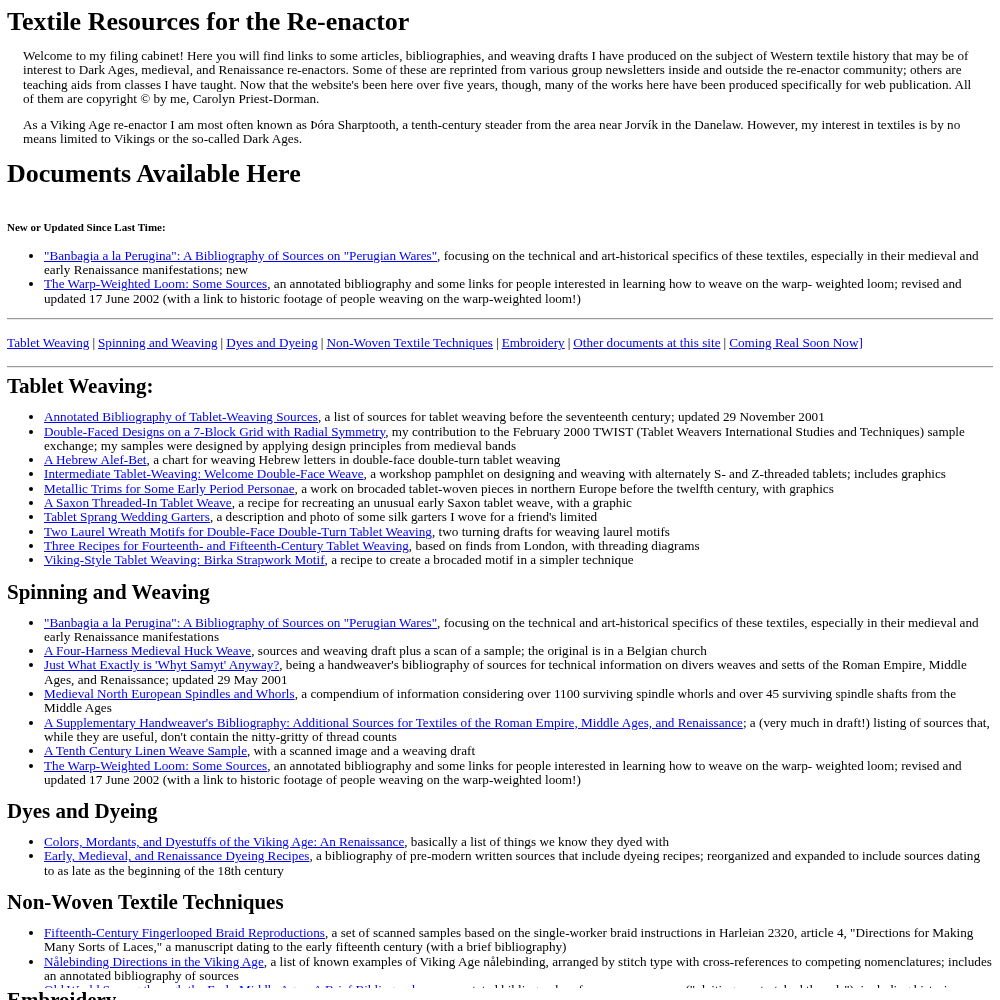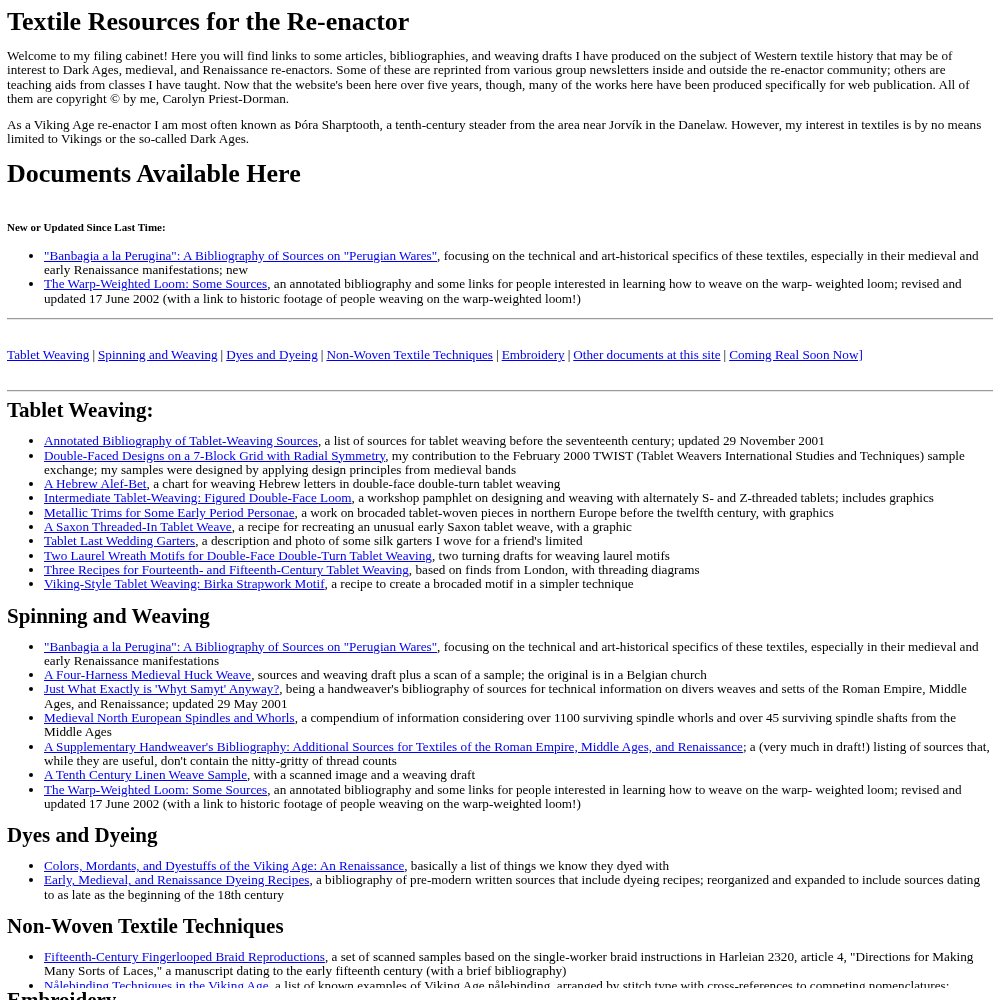--- a/index.html
+++ b/index.html
@@ -14,32 +14,32 @@
     background: #ffffff;
     color: #000000;
     font-family: "Liberation Serif", "DejaVu Serif", serif;
     font-size: 13.2px;
     line-height: 14.3px;
   }
   h1 { font-size: 26px; line-height: 30px; font-weight: bold; margin: 0 0 12px 0; }
   h1.docs { margin: 10px 0 28px 0; }
   h2 { font-size: 21px; line-height: 24px; font-weight: bold; margin: 5px 0 11px 0; }
   h3 { font-size: 11px; line-height: 20px; font-weight: bold; margin: 12px 0 11px 0; }
-  p  { margin: 12px 0; }
+  p  { margin: 12px 16px; }
   ul { margin: 12px 0; padding-left: 37px; list-style-type: disc; }
   li { margin: 0; padding: 0; }
   hr {
     border: none;
     border-top: 1px solid #9a9a9a;
     border-bottom: 1px solid #e8e8e8;
     height: 0;
     margin: 6px 0;
   }
   a { color: #0000EE; text-decoration: underline; cursor: pointer; }
-  .nav { margin: 28px 0; }
+  .nav { margin: 16px 0; }
   .sep { margin: 0 3px; }
   .embroidery {
     position: absolute;
     top: 988px;
     left: 7px;
     margin: 0;
     background: #ffffff;
     z-index: 2;
     width: 986px;
   }
@@ -67,24 +67,24 @@
 
   <p class="nav"><a href="#">Tablet Weaving</a><span class="sep">|</span><a href="#">Spinning and Weaving</a><span class="sep">|</span><a href="#">Dyes and Dyeing</a><span class="sep">|</span><a href="#">Non-Woven Textile Techniques</a><span class="sep">|</span><a href="#">Embroidery</a><span class="sep">|</span><a href="#">Other documents at this site</a><span class="sep">|</span><a href="#">Coming Real Soon Now]</a></p>
 
   <hr>
 
   <h2>Tablet Weaving:</h2>
   <ul>
     <li><a href="#">Annotated Bibliography of Tablet-Weaving Sources</a><span>, a list of sources for tablet weaving before the seventeenth century; updated 29 November 2001</span></li>
     <li><a href="#">Double-Faced Designs on a 7-Block Grid with Radial Symmetry</a><span>, my contribution to the February 2000 TWIST (Tablet Weavers International Studies and Techniques) sample exchange; my samples were designed by applying design principles from medieval bands</span></li>
     <li><a href="#">A Hebrew Alef-Bet</a><span>, a chart for weaving Hebrew letters in double-face double-turn tablet weaving</span></li>
-    <li><a href="#">Intermediate Tablet-Weaving: Figured Double-Face Loom</a><span>, a workshop pamphlet on designing and weaving with alternately S- and Z-threaded tablets; includes graphics</span></li>
+    <li><a href="#">Intermediate Tablet-Weaving: Welcome Double-Face Weave</a><span>, a workshop pamphlet on designing and weaving with alternately S- and Z-threaded tablets; includes graphics</span></li>
     <li><a href="#">Metallic Trims for Some Early Period Personae</a><span>, a work on brocaded tablet-woven pieces in northern Europe before the twelfth century, with graphics</span></li>
     <li><a href="#">A Saxon Threaded-In Tablet Weave</a><span>, a recipe for recreating an unusual early Saxon tablet weave, with a graphic</span></li>
-    <li><a href="#">Tablet Last Wedding Garters</a><span>, a description and photo of some silk garters I wove for a friend's limited</span></li>
+    <li><a href="#">Tablet Sprang Wedding Garters</a><span>, a description and photo of some silk garters I wove for a friend's limited</span></li>
     <li><a href="#">Two Laurel Wreath Motifs for Double-Face Double-Turn Tablet Weaving</a><span>, two turning drafts for weaving laurel motifs</span></li>
     <li><a href="#">Three Recipes for Fourteenth- and Fifteenth-Century Tablet Weaving</a><span>, based on finds from London, with threading diagrams</span></li>
     <li><a href="#">Viking-Style Tablet Weaving: Birka Strapwork Motif</a><span>, a recipe to create a brocaded motif in a simpler technique</span></li>
   </ul>
 
   <h2>Spinning and Weaving</h2>
   <ul>
     <li><a href="#">"Banbagia a la Perugina": A Bibliography of Sources on "Perugian Wares"</a><span>, focusing on the technical and art-historical specifics of these textiles, especially in their medieval and early Renaissance manifestations</span></li>
     <li><a href="#">A Four-Harness Medieval Huck Weave</a><span>, sources and weaving draft plus a scan of a sample; the original is in a Belgian church</span></li>
     <li><a href="#">Just What Exactly is 'Whyt Samyt' Anyway?</a><span>, being a handweaver's bibliography of sources for technical information on divers weaves and setts of the Roman Empire, Middle Ages, and Renaissance; updated 29 May 2001</span></li>
@@ -96,19 +96,19 @@
 
   <h2>Dyes and Dyeing</h2>
   <ul>
     <li><a href="#">Colors, Mordants, and Dyestuffs of the Viking Age: An Renaissance</a><span>, basically a list of things we know they dyed with</span></li>
     <li><a href="#">Early, Medieval, and Renaissance Dyeing Recipes</a><span>, a bibliography of pre-modern written sources that include dyeing recipes; reorganized and expanded to include sources dating to as late as the beginning of the 18th century</span></li>
   </ul>
 
   <h2>Non-Woven Textile Techniques</h2>
   <ul>
     <li><a href="#">Fifteenth-Century Fingerlooped Braid Reproductions</a><span>, a set of scanned samples based on the single-worker braid instructions in Harleian 2320, article 4, "Directions for Making Many Sorts of Laces," a manuscript dating to the early fifteenth century (with a brief bibliography)</span></li>
-    <li><a href="#">Nålebinding Techniques in the Viking Age</a><span>, a list of known examples of Viking Age nålebinding, arranged by stitch type with cross-references to competing nomenclatures; includes an annotated bibliography of sources</span></li>
+    <li><a href="#">Nålebinding Directions in the Viking Age</a><span>, a list of known examples of Viking Age nålebinding, arranged by stitch type with cross-references to competing nomenclatures; includes an annotated bibliography of sources</span></li>
     <li><a href="#">Old World Sprang through the Early Middle Ages: A Brief Bibliography</a><span>, an annotated bibliography of sources on </span><i>sprang</i><span> ("plaiting on stretched threads"), including historic examples</span></li>
   </ul>
 
   <h2 class="embroidery">Embroidery</h2>
 
 </div>
 
 </body></html>

